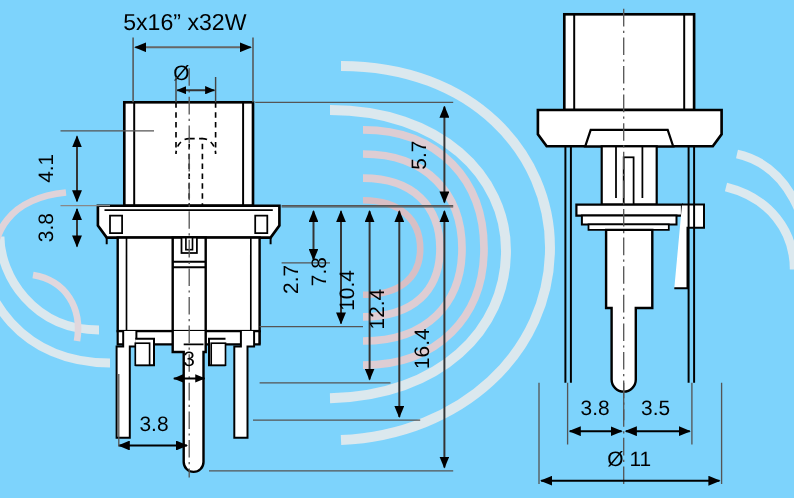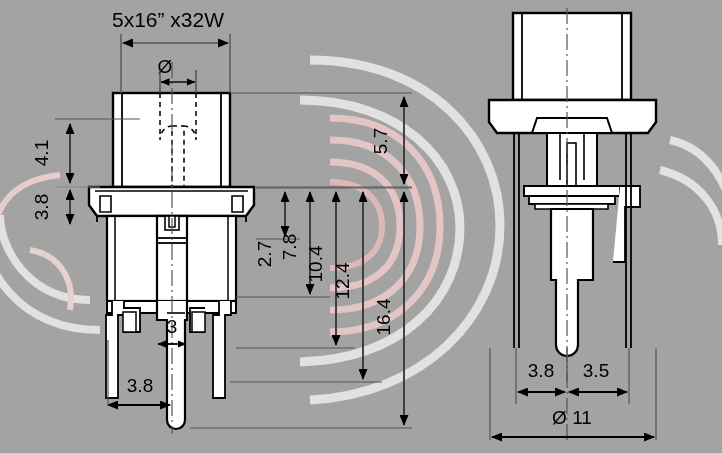--- a/index.html
+++ b/index.html
@@ -7,21 +7,21 @@
     padding: 0;
     background: #ffffff;
   }
   body {
     font-family: "Liberation Sans", sans-serif;
   }
   #sheet {
     position: relative;
     width: 722px;
     height: 453px;
-    background: #a3a3a3;
+    background: #7dd3fc;
     overflow: hidden;
   }
   #sheet svg {
     position: absolute;
     top: 0;
     left: 0;
   }
   .dim-text {
     font-family: "Liberation Sans", sans-serif;
     fill: #000000;

